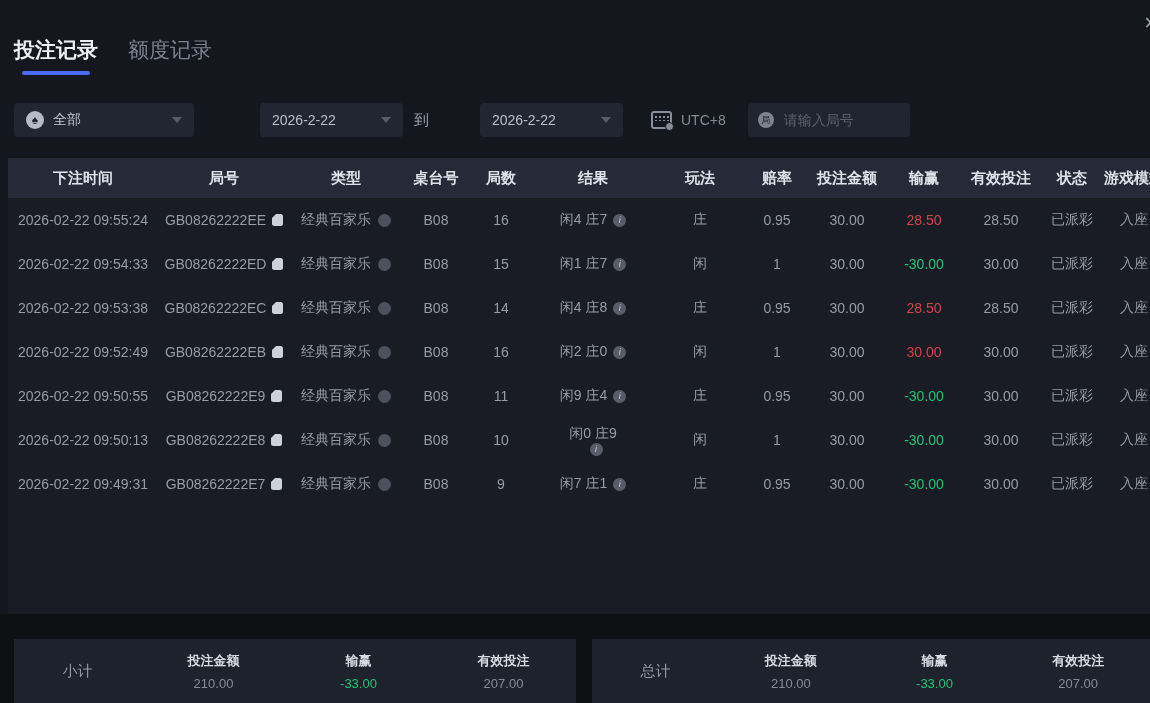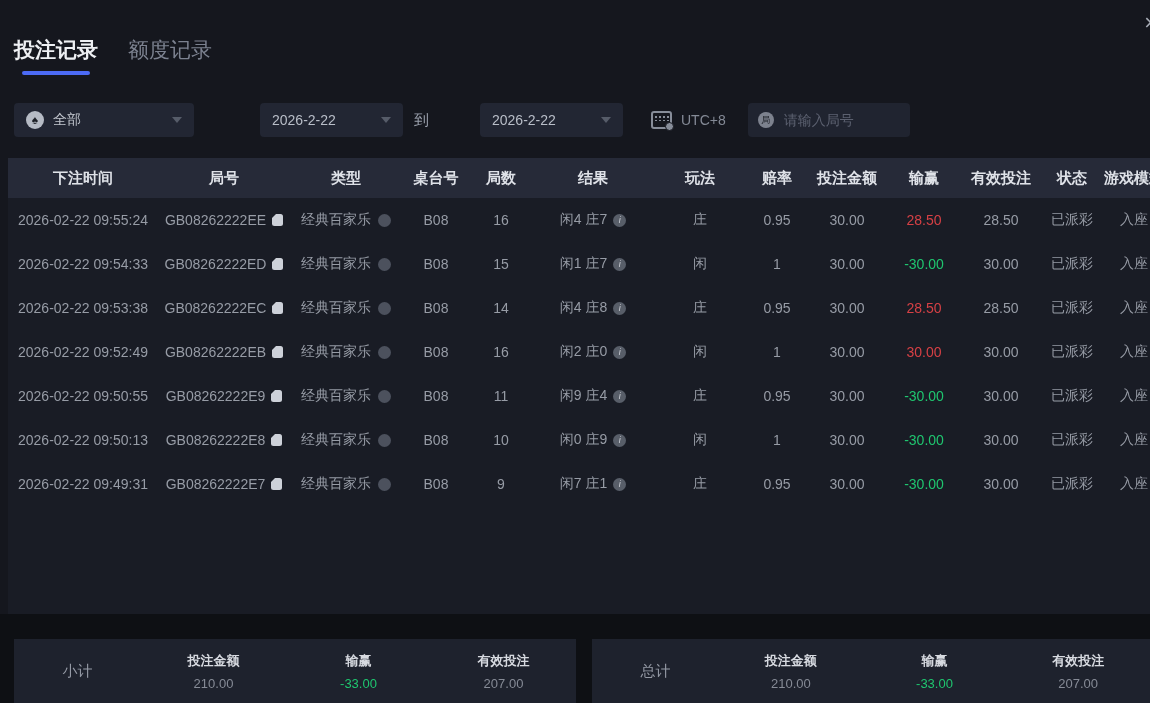--- a/index.html
+++ b/index.html
@@ -359,21 +359,21 @@
         <div class="cell" style="width: 112px;">
           <span>经典百家乐</span>
           <span class="dot-icon"></span>
         </div>
         <div class="cell" style="width: 68px;">
           <span>B08</span>
         </div>
         <div class="cell" style="width: 62px;">
           <span>10</span>
         </div>
-        <div class="cell" style="width: 122px;">
+        <div class="cell" style="width: 122px; flex-direction: column;">
           <span>闲0 庄9</span>
           <span class="info-icon"></span>
         </div>
         <div class="cell" style="width: 92px;">
           <span>闲</span>
         </div>
         <div class="cell" style="width: 62px;">
           <span>1</span>
         </div>
         <div class="cell" style="width: 78px;">

